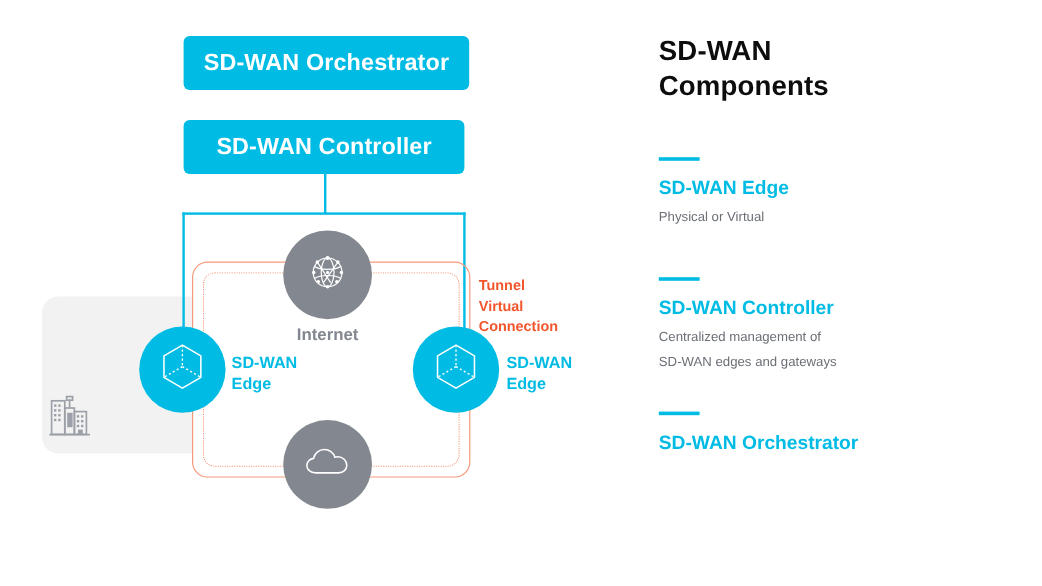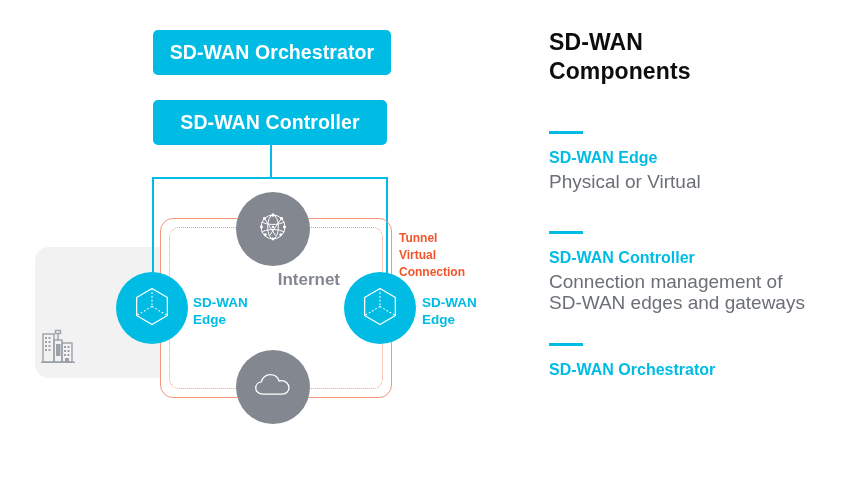--- a/index.html
+++ b/index.html
@@ -130,23 +130,23 @@
   .node-cyan { background: #00bce4; }
 
   #node-internet { left: 236px; top: 192px; width: 74px; height: 74px; }
   #node-cempls  { left: 236px; top: 350px; width: 74px; height: 74px; }
   #node-edge-left  { left: 116px; top: 272px; width: 72px; height: 72px; }
   #node-edge-right { left: 344px; top: 272px; width: 72px; height: 72px; }
 
   .node-caption {
     position: absolute;
     color: #83878f;
-    font-size: 17px;
-    font-weight: bold;
-    text-align: right;
+    font-size: 14px;
+    font-weight: bold;
+    text-align: center;
     white-space: nowrap;
   }
   #cap-internet { left: 206px; top: 270px; width: 134px; }
   #cap-cempls   { left: 206px; top: 429px; width: 134px; }
 
   .edge-label {
     position: absolute;
     color: #00bce4;
     font-size: 13.5px;
     font-weight: bold;
@@ -201,21 +201,21 @@
   }
   .comp-name {
     color: #00bce4;
     font-size: 16px;
     font-weight: bold;
     line-height: 20px;
     margin-bottom: 3px;
   }
   .comp-desc {
     color: #6b6f76;
-    font-size: 19px;
+    font-size: 11px;
     line-height: 21px;
     white-space: pre-line;
   }
 </style>
 </head>
 <body>
 
 <div id="stage">
 
   <div id="diagram">
@@ -348,21 +348,21 @@
 
     <div class="comp" id="comp-0">
       <div class="comp-rule"></div>
       <div class="comp-name">SD-WAN Edge</div>
       <div class="comp-desc" style="white-space: pre-line;">Physical or Virtual</div>
     </div>
 
     <div class="comp" id="comp-1">
       <div class="comp-rule"></div>
       <div class="comp-name">SD-WAN Controller</div>
-      <div class="comp-desc" style="white-space: pre-line;">Connection  management of
+      <div class="comp-desc" style="white-space: pre-line;">Centralized  management of
 SD-WAN edges and gateways</div>
     </div>
 
     <div class="comp" id="comp-2">
       <div class="comp-rule"></div>
       <div class="comp-name">SD-WAN Orchestrator</div>
     </div>
   </div>
 
 </div>

